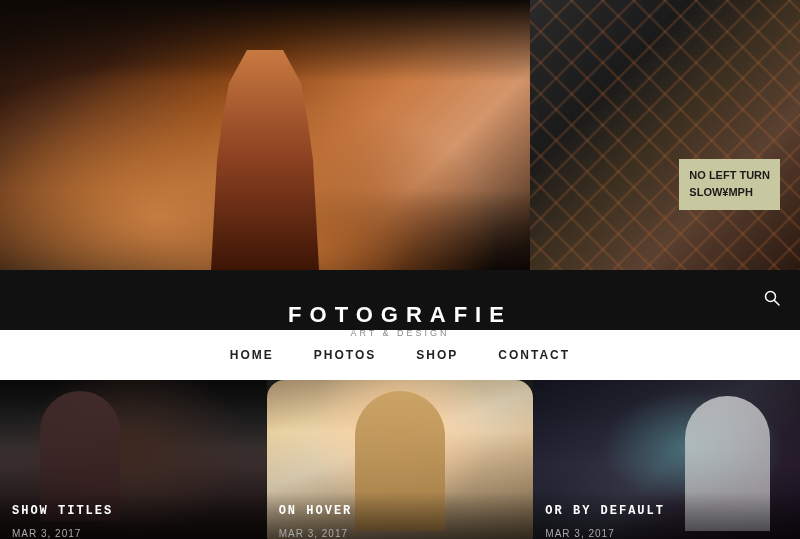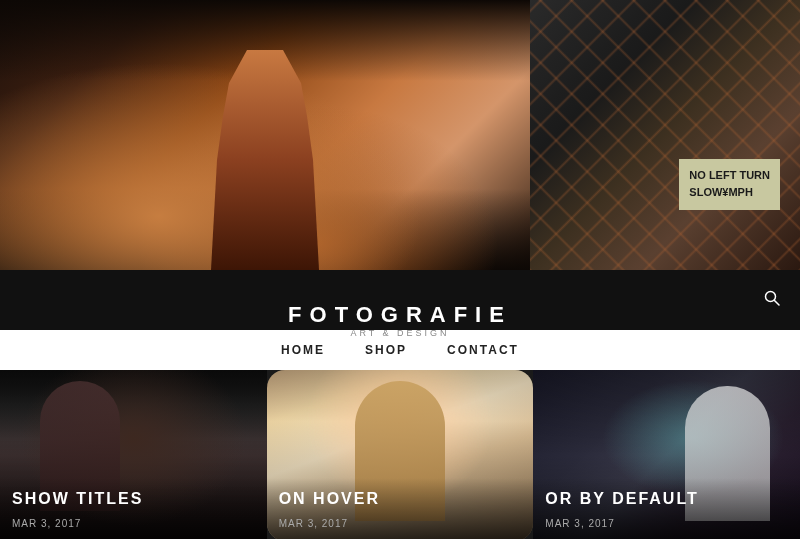--- a/index.html
+++ b/index.html
@@ -111,21 +111,21 @@
       top: 50%;
       transform: translateY(-50%);
       color: #fff;
       font-size: 16px;
       cursor: pointer;
     }
 
     
     .nav-bar {
       width: 800px;
-      height: 40px;
+      height: 50px;
       background: #fff;
       display: flex;
       align-items: center;
       justify-content: center;
       gap: 0;
     }
     .nav-item {
       padding: 0 20px;
       font-size: 12px;
       font-weight: bold;
@@ -189,25 +189,25 @@
     .portfolio-overlay {
       position: absolute;
       bottom: 0;
       left: 0;
       right: 0;
       padding: 12px;
       background: linear-gradient(0deg, rgba(0,0,0,0.7) 0%, transparent 100%);
     }
     .portfolio-title {
       color: #fff;
-      font-size: 16px;
+      font-size: 12px;
       font-weight: bold;
       letter-spacing: 2px;
       text-transform: uppercase;
-      font-family: Liberation Sans, sans-serif;
+      font-family: Liberation Mono, monospace;
     }
     .portfolio-date {
       color: #aaa;
       font-size: 10px;
       letter-spacing: 1px;
       font-family: Arial, Helvetica, sans-serif;
       margin-top: 10px;
     }
 
     
@@ -259,20 +259,21 @@
   <div class="header-search">
     <svg width="16" height="16" viewBox="0 0 16 16" fill="none">
       <circle cx="6.5" cy="6.5" r="5" stroke="white" stroke-width="1.5"></circle>
       <line x1="10.5" y1="10.5" x2="15" y2="15" stroke="white" stroke-width="1.5" stroke-linecap="round"></line>
     </svg>
   </div>
 </div>
 
 <nav class="nav-bar">
   <div class="nav-item">HOME</div>
+  <div class="nav-item">PHOTOS</div>
   <div class="nav-item">SHOP</div>
   <div class="nav-item">CONTACT</div>
 </nav>
 
 <div class="portfolio-grid">
 
   <div class="portfolio-item portfolio-item-1">
     <div class="person-shape-1"></div>
     <div class="portfolio-overlay">
       <div class="portfolio-title">SHOW TITLES</div>

